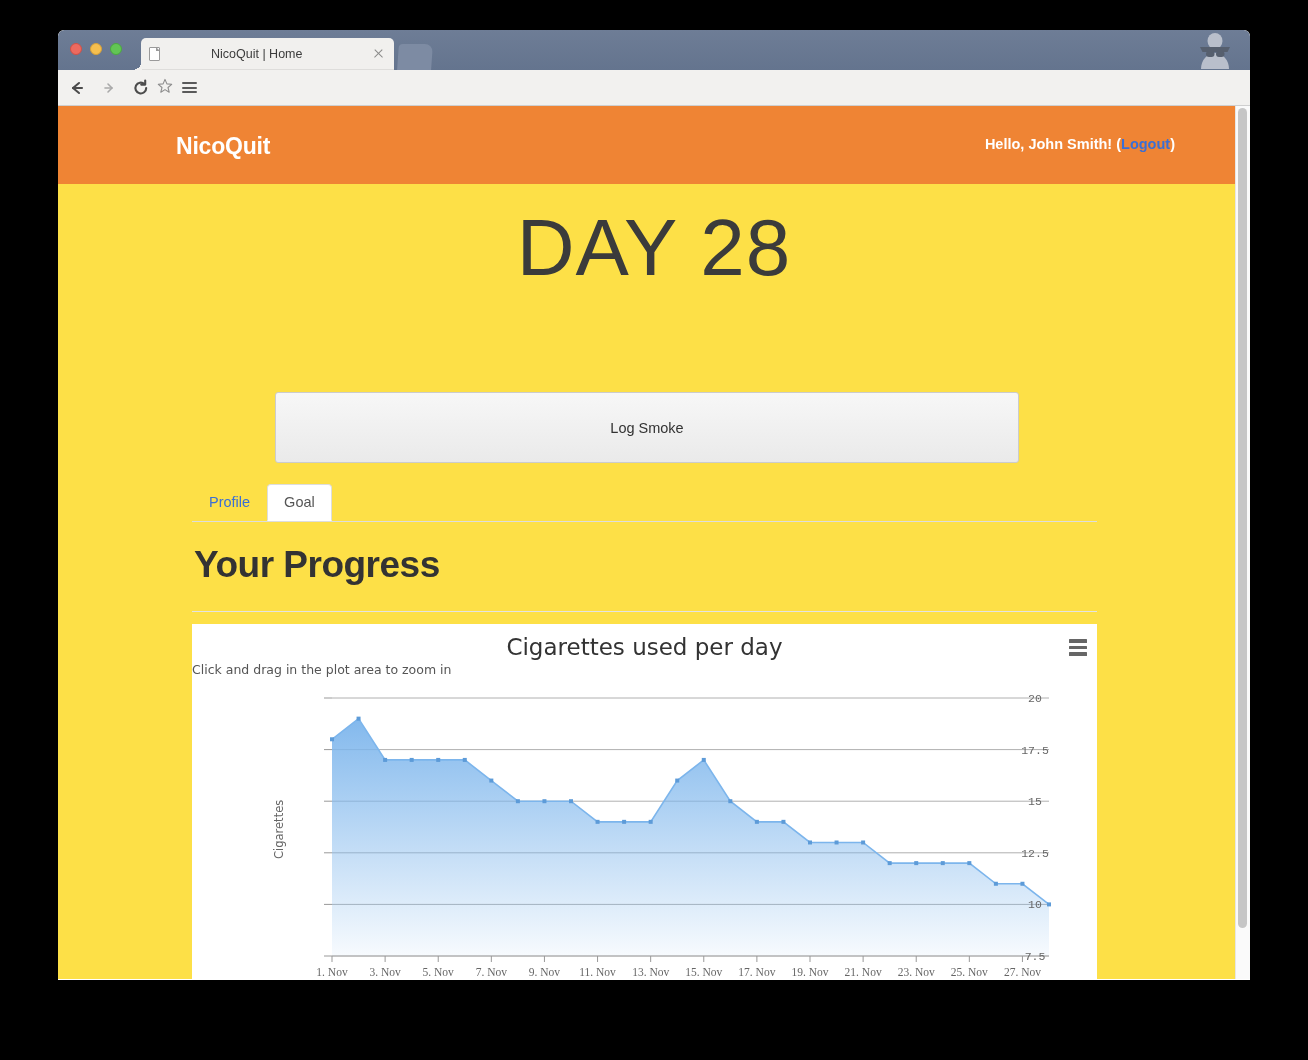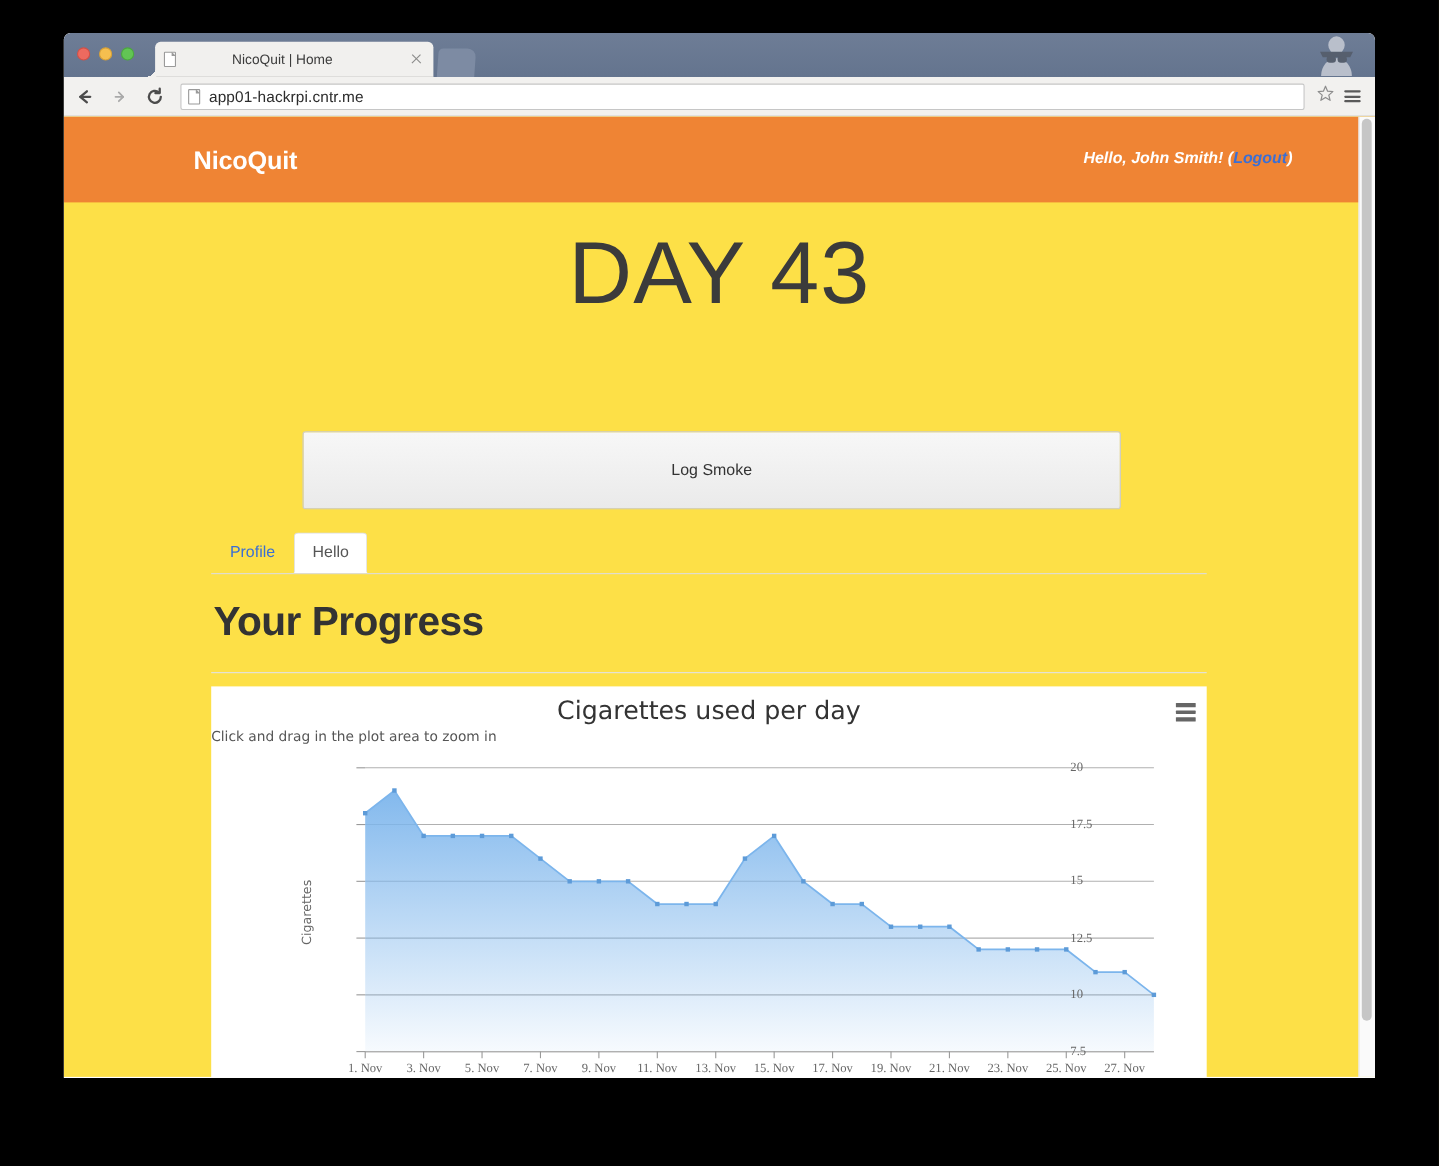--- a/index.html
+++ b/index.html
@@ -145,21 +145,21 @@
     background: #ef8434;
     position: relative;
   }
   #brand {
     position: absolute; left: 118px; top: 27px;
     font-size: 23px; font-weight: bold; color: #fff;
     letter-spacing: -0.2px;
   }
   #greeting {
     position: absolute; right: 75px; top: 30px;
-    font-size: 14.5px; font-weight: bold; color: #fff; font-style: italic;
+    font-size: 14.5px; font-weight: bold; color: #fff;
   }
   #greeting a { color: #3b6fd4; text-decoration: none; font-weight: bold; }
 
   
   #content { position: relative; padding: 0 0 0 0; }
   #day-title {
     text-align: center;
     font-size: 80px;
     font-weight: normal;
     color: #3b3b3b;
@@ -232,21 +232,21 @@
     position: absolute; right: 7px; top: 12px;
     width: 24px; height: 22px; cursor: pointer;
   }
   #chart-menu span {
     display: block; width: 18px; height: 3.5px; background: #666;
     margin: 3px auto; border-radius: .5px;
   }
   #plot { position: absolute; left: 0; top: 0; width: 905px; height: 400px; }
   .ylab {
     position: absolute; right: 0; font-size: 11.5px; color: #666;
-    font-family: Liberation Serif, serif; text-align: left;
+    font-family: Liberation Mono, monospace; text-align: center;
     transform: translateY(-50%);
   }
   .ytitle {
     position: absolute; left: -2px; top: 235px;
     font-size: 11.5px; color: #666;
     font-family: "DejaVu Sans", sans-serif;
     transform: rotate(-90deg); transform-origin: left top;
     white-space: nowrap;
   }
   .xlab {
@@ -298,24 +298,20 @@
         <line x1="5" y1="9" x2="12" y2="9" stroke="#a9a9a9" stroke-width="1.6" stroke-linecap="round"></line>
       </svg>
     </div>
     <div class="navbtn">
       <svg width="18" height="18" viewBox="0 0 18 18">
         <path d="M14.2 9a5.4 5.4 0 1 1-1.8-4" fill="none" stroke="#4c4c4c" stroke-width="2.1" stroke-linecap="round"></path>
         <path d="M13.2 1.6 L13.2 5.6 L9.2 5.6" fill="none" stroke="#4c4c4c" stroke-width="2.1" stroke-linecap="round" stroke-linejoin="round"></path>
       </svg>
     </div>
 
-    <div id="omnibox">
-      <span class="page-icon"></span>
-      <span id="url">app01-hackrpi.cntr.me</span>
-    </div>
 
     <div id="star">
       <svg width="16" height="16" viewBox="0 0 16 16">
         <path d="M8 1.4 L9.9 5.9 L14.7 6.3 L11 9.5 L12.2 14.2 L8 11.6 L3.8 14.2 L5 9.5 L1.3 6.3 L6.1 5.9 Z" fill="none" stroke="#8d8d8d" stroke-width="1.1" stroke-linejoin="round"></path>
       </svg>
     </div>
     <div id="menu-btn">
       <span class="hline"></span>
         <span class="hline"></span>
         <span class="hline"></span>
@@ -324,26 +320,26 @@
 
   <div id="viewport">
 
     <div id="navbar">
       <div id="brand">NicoQuit</div>
       <div id="greeting"><span>Hello, John Smith! (</span><a href="#">Logout</a><span>)</span></div>
     </div>
 
     <div id="content">
 
-      <h1 id="day-title">DAY 43</h1>
+      <h1 id="day-title">DAY 28</h1>
 
       <div id="log-btn">Log Smoke</div>
 
       <div id="tabs">
-        <span class="ptab">Profile</span><span class="ptab active">Hello</span>
+        <span class="ptab">Profile</span><span class="ptab active">Goal</span>
       </div>
 
       <h2 id="progress-h">Your Progress</h2>
       <div id="hr"></div>
 
       <div id="chart">
         <div id="chart-title">Cigarettes used per day</div>
         <div id="chart-sub">Click and drag in the plot area to zoom in</div>
         <div id="chart-menu">
           <span></span>

